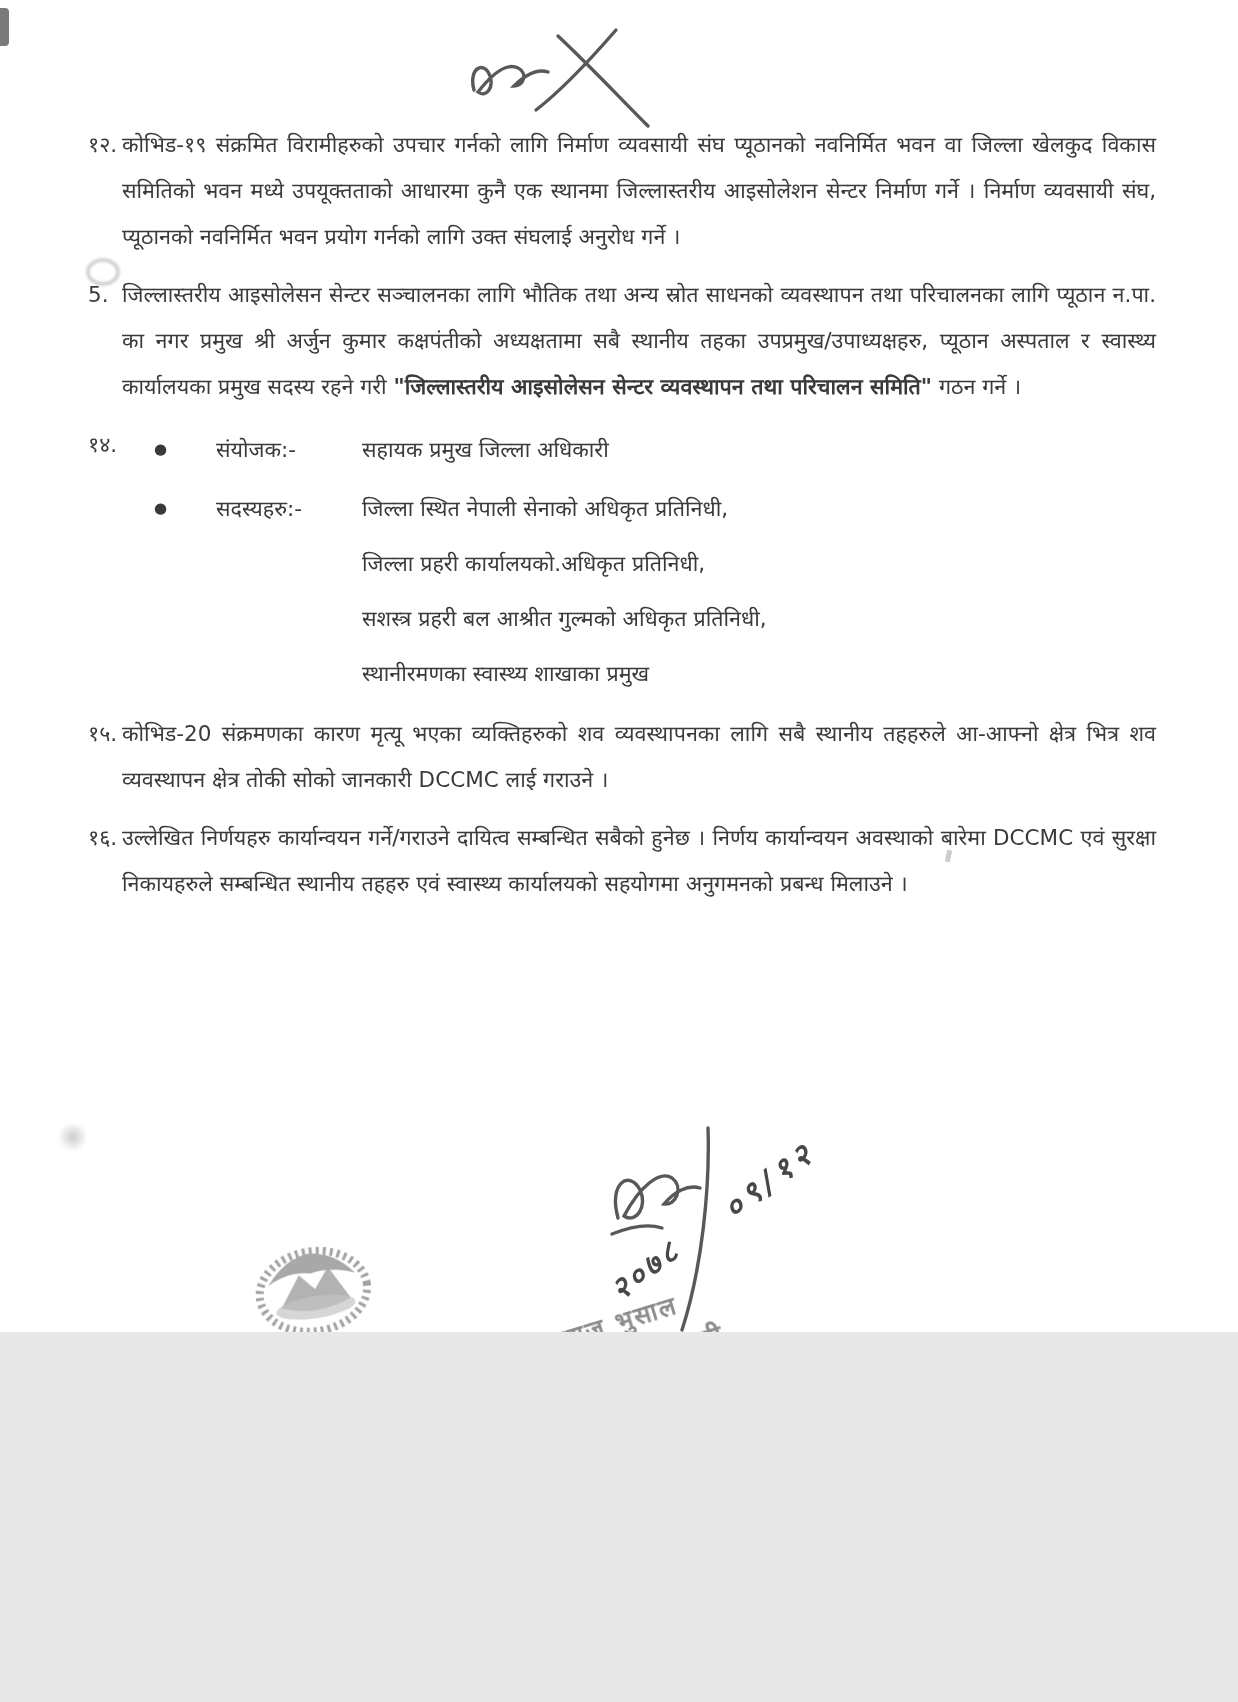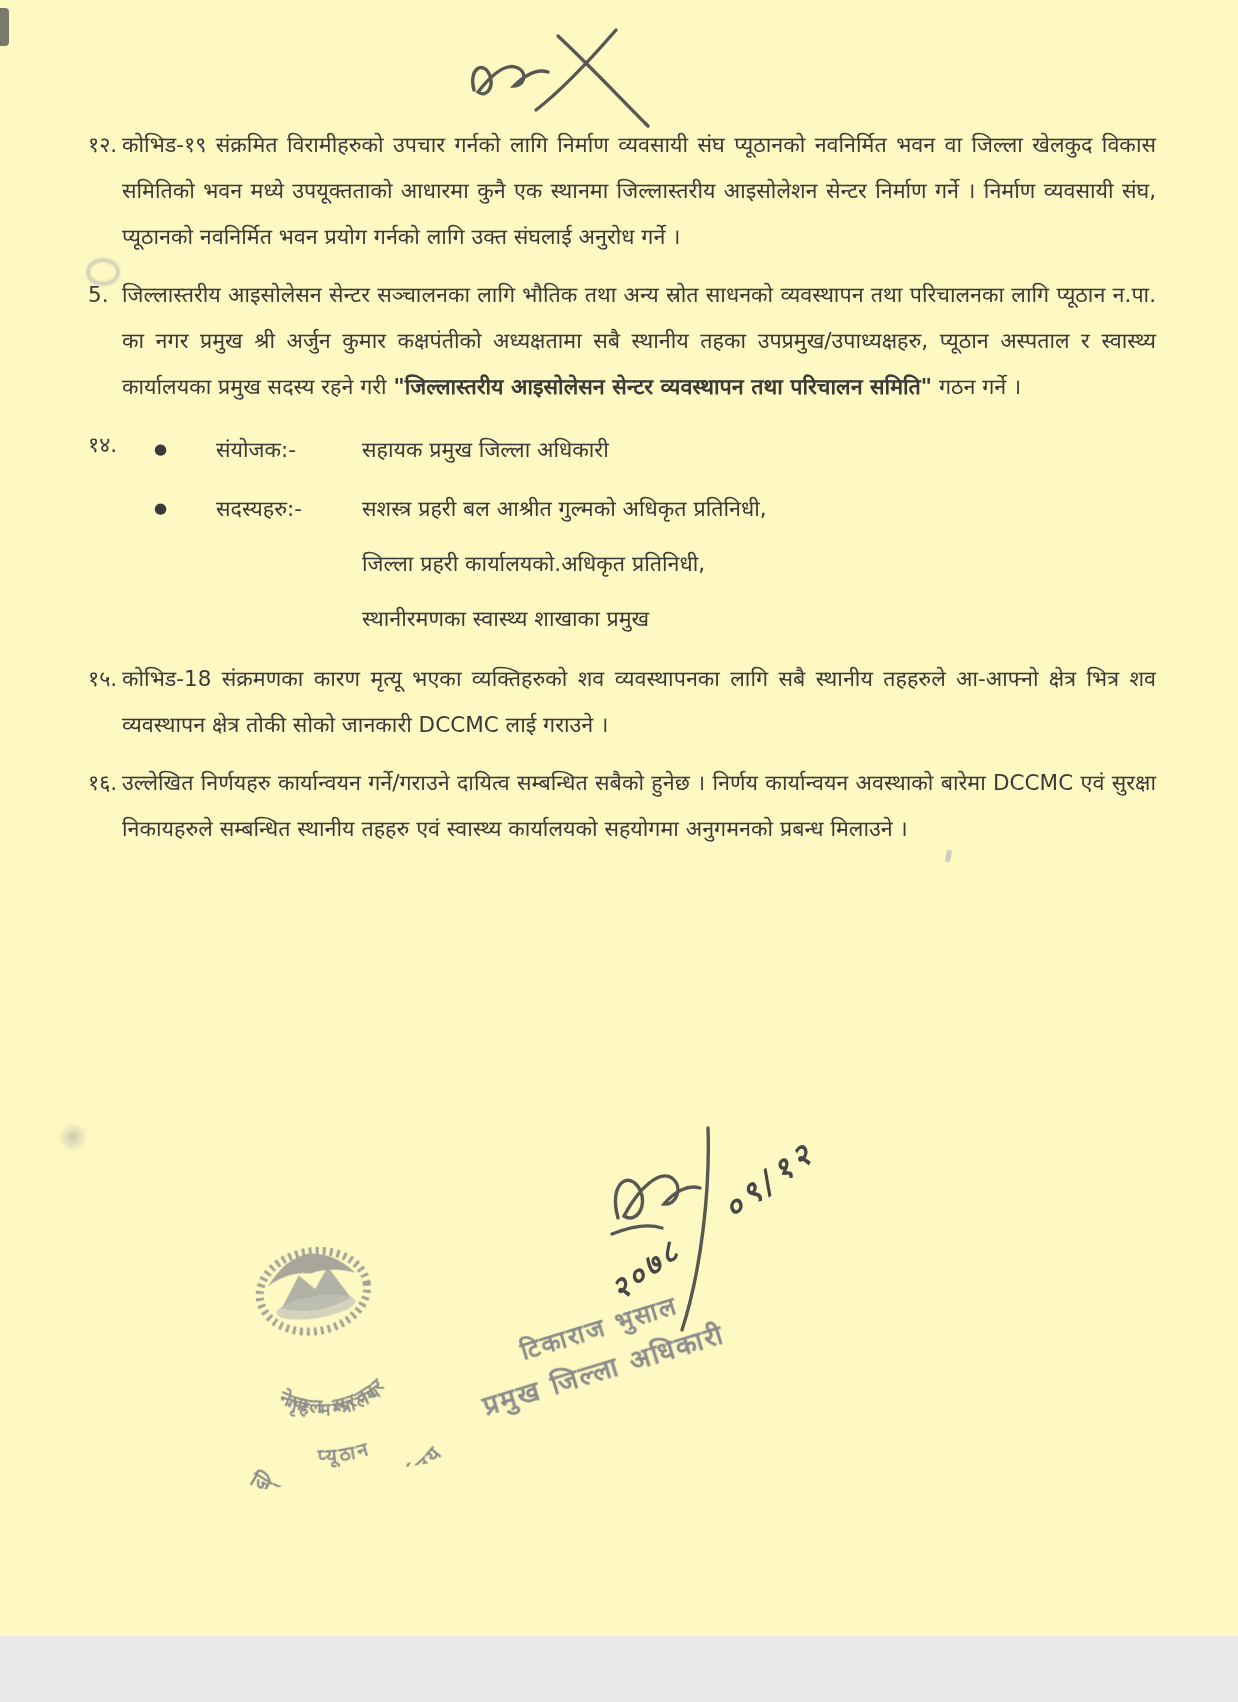--- a/index.html
+++ b/index.html
@@ -1,18 +1,18 @@
 <!DOCTYPE html>
 <html><head>
 <meta charset="utf-8">
 <style>
   html,body { margin:0; padding:0; background:#e8e8e8; }
   .page {
-    position:relative; width:1238px; height:1636px; margin:0 auto;
-    background:#fef9c3; overflow:hidden;
+    position:relative; width:1238px; height:1332px; margin:0 auto;
+    background:#ffffff; overflow:hidden;
     font-family:"DejaVu Sans", sans-serif;
     color:#3a3a3a;
   }
   .content {
     position:absolute; left:88px; top:122px; width:1068px;
     font-size:21.5px; line-height:46px; text-align:justify;
     text-rendering:optimizeLegibility;
   }
   .item { position:relative; padding-left:34px; margin-bottom:12px; }
   .item .num { position:absolute; left:0; top:0; }
@@ -71,30 +71,31 @@
     <div class="committee">
       <div class="bullet-row">
         <span class="bullet-dot">●</span>
         <span class="c-label">संयोजक:-</span>
         <span>सहायक प्रमुख जिल्ला अधिकारी</span>
       </div>
       <div class="bullet-row">
         <span class="bullet-dot">●</span>
         <span class="c-label">सदस्यहरु:-</span>
         <span>
+          <div class="member-line">जिल्ला स्थित नेपाली सेनाको अधिकृत प्रतिनिधी,</div>
+          <div class="member-line">जिल्ला प्रहरी कार्यालयको.अधिकृत प्रतिनिधी,</div>
           <div class="member-line">सशस्त्र प्रहरी बल आश्रीत गुल्मको अधिकृत प्रतिनिधी,</div>
-          <div class="member-line">जिल्ला प्रहरी कार्यालयको.अधिकृत प्रतिनिधी,</div>
           <div class="member-line">स्थानीरमणका स्वास्थ्य शाखाका प्रमुख</div>
         </span>
       </div>
     </div>
 
     <div class="item">
       <span class="num">१५.</span>
-      <span>कोभिड-18 संक्रमणका कारण मृत्यू भएका व्यक्तिहरुको शव व्यवस्थापनका लागि सबै स्थानीय तहहरुले आ-आफ्नो क्षेत्र भित्र शव व्यवस्थापन क्षेत्र तोकी सोको जानकारी DCCMC लाई गराउने ।</span>
+      <span>कोभिड-20 संक्रमणका कारण मृत्यू भएका व्यक्तिहरुको शव व्यवस्थापनका लागि सबै स्थानीय तहहरुले आ-आफ्नो क्षेत्र भित्र शव व्यवस्थापन क्षेत्र तोकी सोको जानकारी DCCMC लाई गराउने ।</span>
     </div>
 
     <div class="item">
       <span class="num">१६.</span>
       <span>उल्लेखित निर्णयहरु कार्यान्वयन गर्ने/गराउने दायित्व सम्बन्धित सबैको हुनेछ । निर्णय कार्यान्वयन अवस्थाको बारेमा DCCMC एवं सुरक्षा निकायहरुले सम्बन्धित स्थानीय तहहरु एवं स्वास्थ्य कार्यालयको सहयोगमा अनुगमनको प्रबन्ध मिलाउने ।</span>
     </div>
   </div>
 
   <div class="sig-layer">
 

